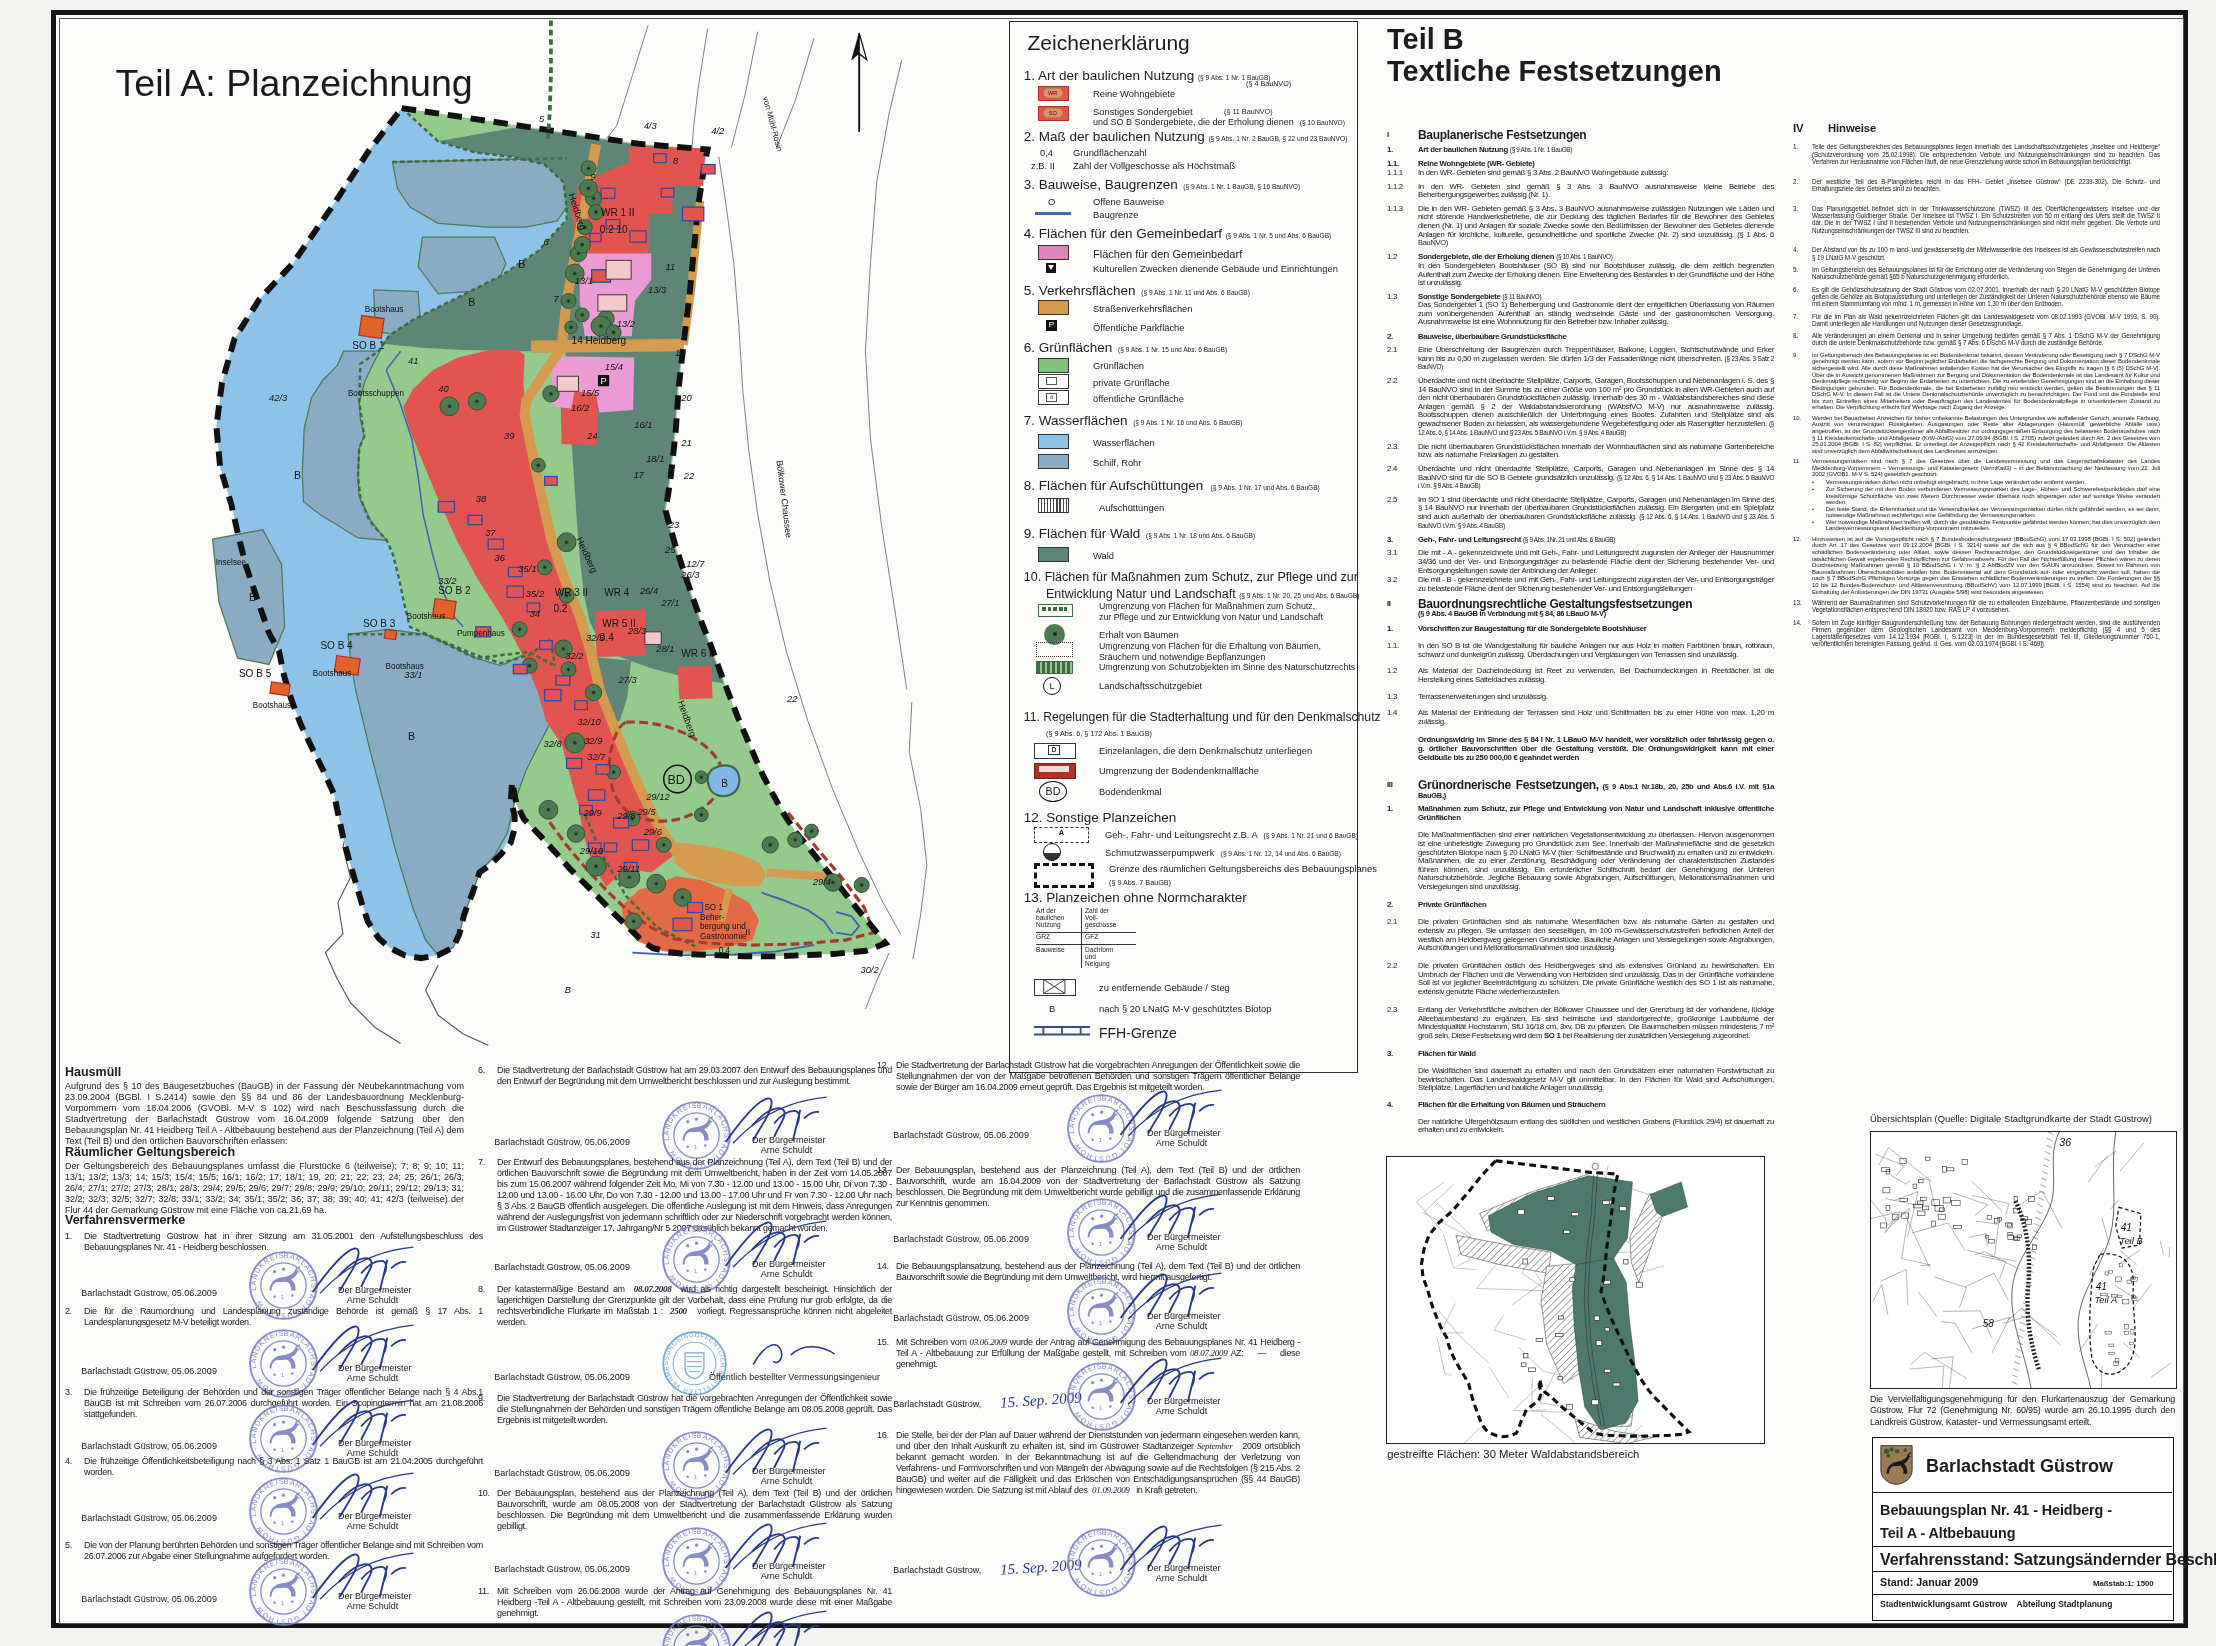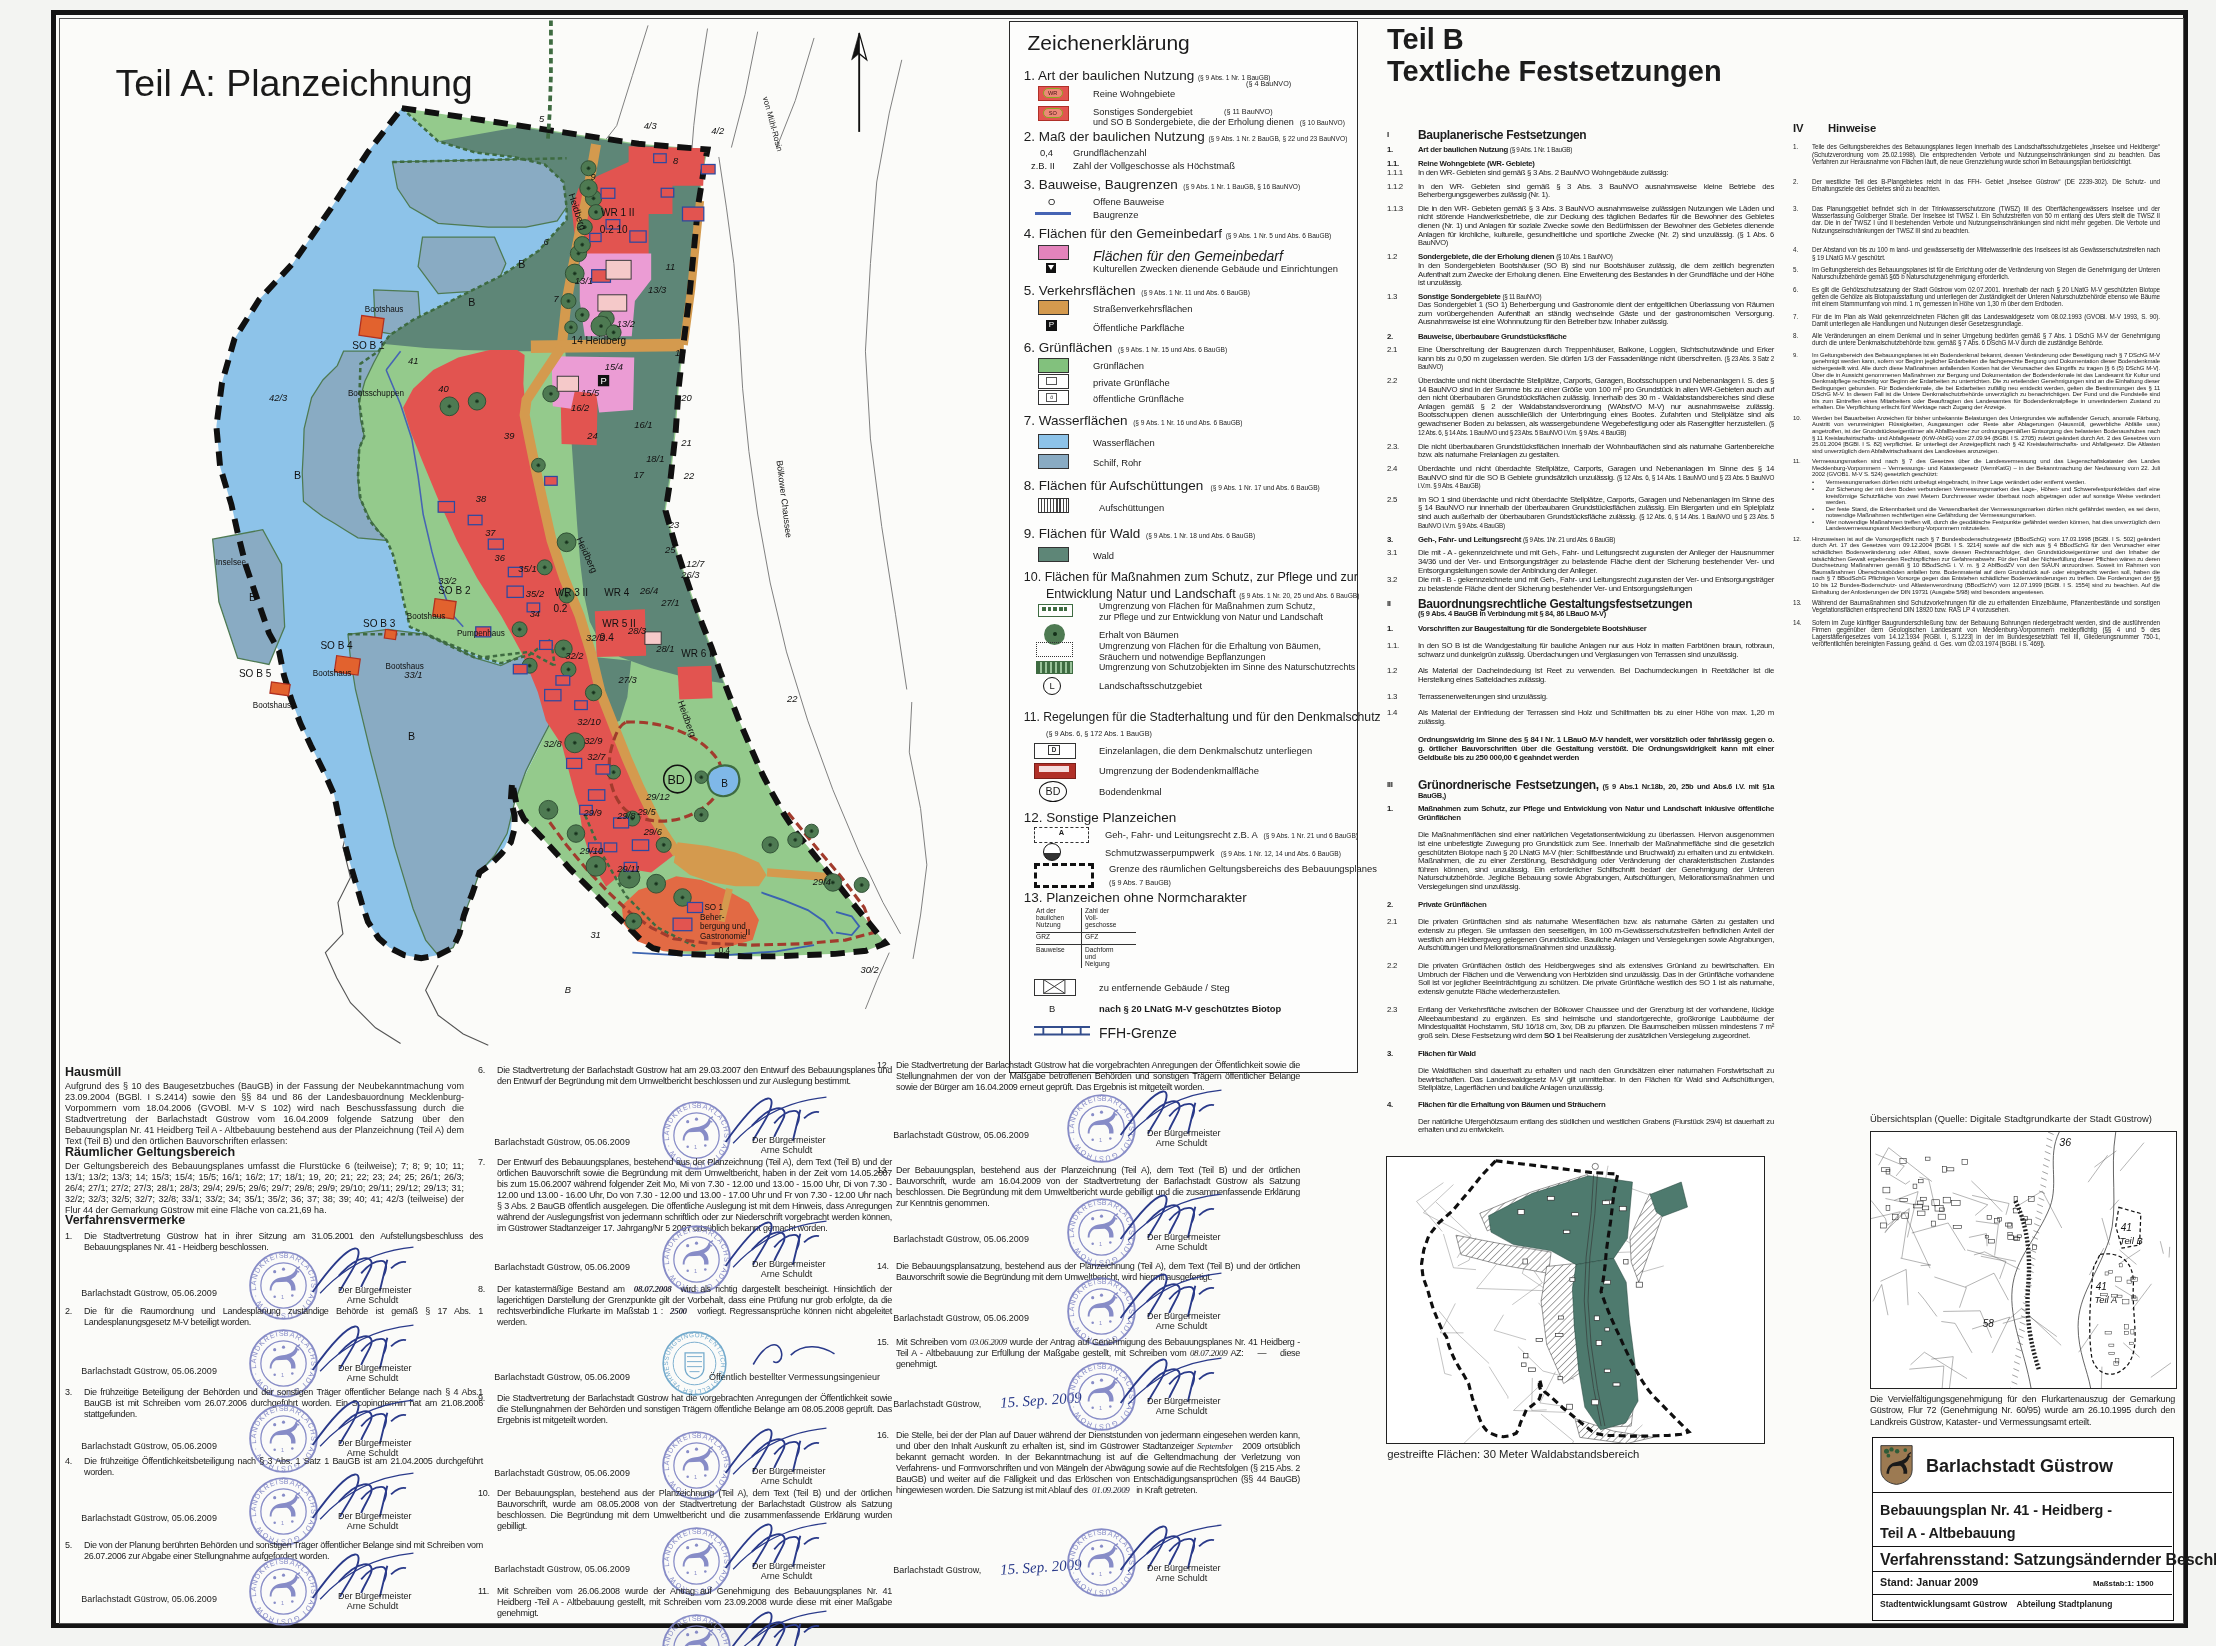--- a/index.html
+++ b/index.html
@@ -428,21 +428,21 @@
 <div class="abs" style="left:63px;top:138px;font-size:9.4px;white-space:nowrap;">Zahl der Vollgeschosse als Höchstmaß</div>
 
 <div class="abs" style="left:13.8px;top:155px;font-size:13.5px;white-space:nowrap;">3. Bauweise, Baugrenzen <span style="font-size:6.6px">&nbsp;(§ 9 Abs. 1 Nr. 1 BauGB, § 16 BauNVO)</span></div>
 <div class="abs" style="left:38px;top:174px;font-size:9.4px;white-space:nowrap;">O</div>
 <div class="abs" style="left:83px;top:174px;font-size:9.4px;white-space:nowrap;">Offene Bauweise</div>
 <div class="abs" style="left:25px;top:190px;width:36px;height:0;border-top:3.1px solid #4664b4;"></div>
 <div class="abs" style="left:83px;top:187px;font-size:9.4px;white-space:nowrap;">Baugrenze</div>
 
 <div class="abs" style="left:13.8px;top:204px;font-size:13.5px;white-space:nowrap;">4. Flächen für den Gemeinbedarf <span style="font-size:6.6px">(§ 9 Abs. 1 Nr. 5 und Abs. 6 BauGB)</span></div>
 <div class="abs" style="left:28px;top:223px;width:29px;height:13px;background:#e383bb;border:0.9px solid #333;"></div>
-<div class="abs" style="left:83px;top:226px;font-size:14px;white-space:nowrap;font-style:italic;">Flächen für den Gemeinbedarf</div>
+<div class="abs" style="left:83px;top:226px;font-size:11px;white-space:nowrap;">Flächen für den Gemeinbedarf</div>
 <div class="abs" style="left:36px;top:241px;width:10px;height:10px;background:#111;"></div>
       <div class="abs" style="left:38px;top:243px;width:0;height:0;border-left:3.1px solid transparent;border-right:3.1px solid transparent;border-top:5px solid #fff;"></div>
 <div class="abs" style="left:83px;top:241px;font-size:9.4px;white-space:nowrap;">Kulturellen Zwecken dienende Gebäude und Einrichtungen</div>
 
 <div class="abs" style="left:13.8px;top:261px;font-size:13.5px;white-space:nowrap;">5. Verkehrsflächen <span style="font-size:6.6px">&nbsp;(§ 9 Abs. 1 Nr. 11 und Abs. 6 BauGB)</span></div>
 <div class="abs" style="left:28px;top:278px;width:29px;height:13px;background:#d49a4e;border:0.9px solid #333;"></div>
 <div class="abs" style="left:83px;top:281px;font-size:9.4px;white-space:nowrap;">Straßenverkehrsflächen</div>
 <div class="abs" style="left:36px;top:298px;width:10.7px;height:10.7px;background:#111;color:#fff;font-size:8.1px;text-align:center;line-height:10.7px;">P</div>
 <div class="abs" style="left:83px;top:300px;font-size:9.4px;white-space:nowrap;">Öffentliche Parkfläche</div>
 
@@ -520,21 +520,21 @@
         <div class="abs" style="left:0;top:36px;width:100px;height:0;border-top:0.9px solid #333;"></div>
       </div>
 <div class="abs" style="left:24px;top:957px;width:40px;height:15px;border:0.9px solid #333;background:#fff;"></div>
       <svg class="abs" style="left:33px;top:957px;" width="22.6" height="15" viewBox="0 0 36 24">
         <rect x="1" y="1" width="34" height="22" fill="none" stroke="#333" stroke-width="1.5"></rect>
         <line x1="1" y1="1" x2="35" y2="23" stroke="#333" stroke-width="1.5"></line>
         <line x1="35" y1="1" x2="1" y2="23" stroke="#333" stroke-width="1.5"></line>
       </svg>
 <div class="abs" style="left:89px;top:960px;font-size:9.4px;white-space:nowrap;">zu entfernende Gebäude / Steg</div>
 <div class="abs" style="left:39px;top:981px;font-size:9.4px;white-space:nowrap;">B</div>
-<div class="abs" style="left:89px;top:981px;font-size:9.4px;white-space:nowrap;font-weight:bold;">nach § 20 LNatG M-V geschütztes Biotop</div>
+<div class="abs" style="left:89px;top:981px;font-size:9.4px;white-space:nowrap;">nach § 20 LNatG M-V geschütztes Biotop</div>
 <svg class="abs" style="left:24px;top:1000px;" width="56" height="16.3" viewBox="0 0 90 26">
         <line x1="0" y1="8" x2="90" y2="8" stroke="#334d8c" stroke-width="3"></line>
         <line x1="0" y1="20" x2="90" y2="20" stroke="#334d8c" stroke-width="3"></line>
         <line x1="15" y1="8" x2="15" y2="20" stroke="#334d8c" stroke-width="3"></line>
         <line x1="45" y1="8" x2="45" y2="20" stroke="#334d8c" stroke-width="3"></line>
         <line x1="75" y1="8" x2="75" y2="20" stroke="#334d8c" stroke-width="3"></line>
       </svg>
 <div class="abs" style="left:89px;top:1003px;font-size:14px;white-space:nowrap;">FFH-Grenze</div>
 </div>
 

